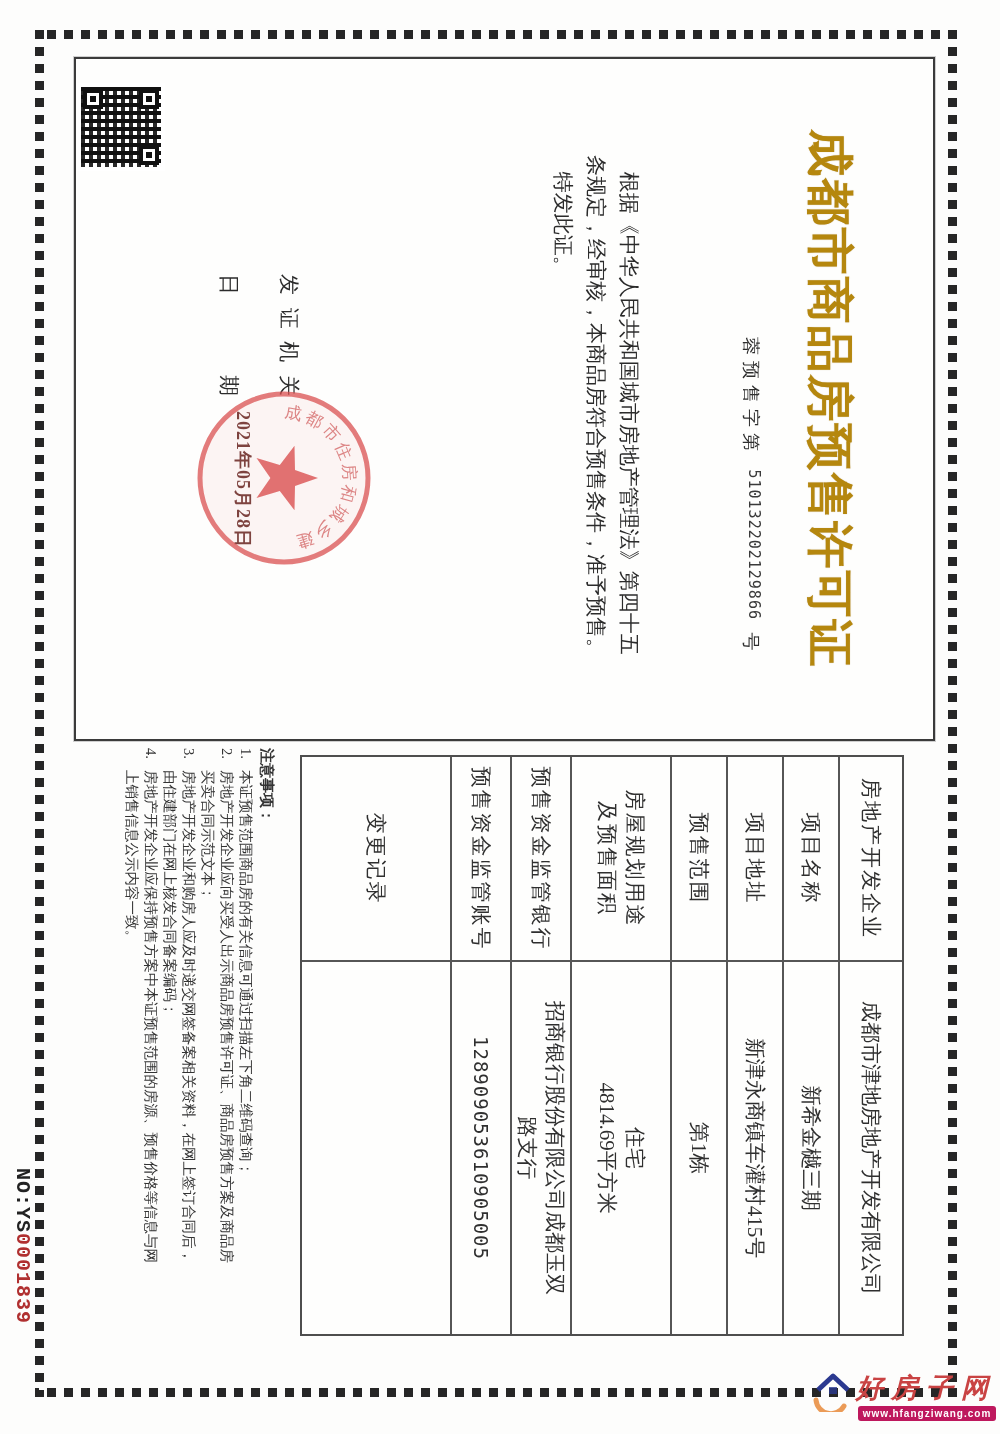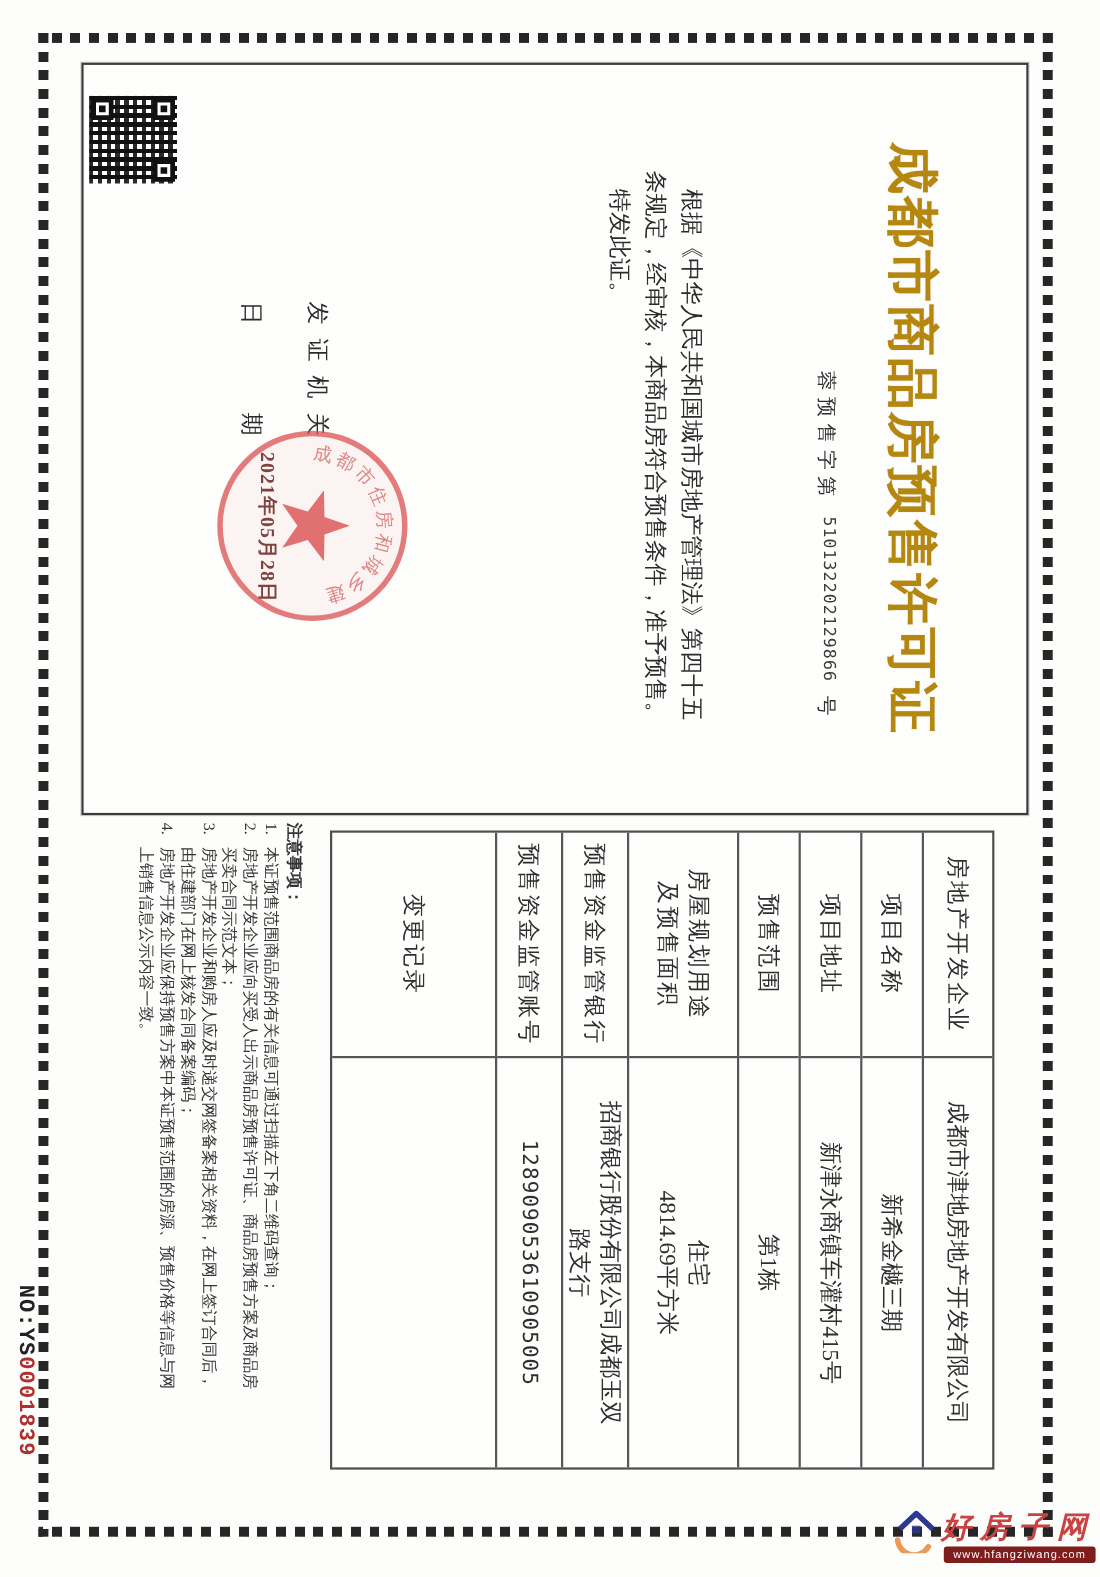--- a/index.html
+++ b/index.html
@@ -71,23 +71,23 @@
   
   .serial{position:absolute;left:1168px;top:966px;font-family:"Liberation Mono","DejaVu Sans Mono",monospace;
         font-size:20px;font-weight:bold;letter-spacing:1px;white-space:nowrap;}
   .serial .sp{color:#222;} .serial .sn{color:#b03030;}
 
   
   .watermark{position:absolute;left:812px;top:1368px;width:186px;height:60px;}
   .wm-house{position:absolute;left:0;top:2px;width:42px;height:42px;}
   .wm-name{position:absolute;left:44px;top:2px;font-size:27px;font-style:italic;font-weight:bold;
         color:#c94343;letter-spacing:8px;white-space:nowrap;font-family:"Liberation Serif",serif;}
-  .wm-url{position:absolute;left:46px;top:38px;width:138px;height:15px;background:#7f1d1d;
+  .wm-url{position:absolute;left:46px;top:38px;width:138px;height:15px;background:#be185d;
         border-radius:3px;color:#fff;font-family:"Liberation Sans","DejaVu Sans",sans-serif;
-        font-size:10px;font-weight:normal;letter-spacing:1px;text-align:center;line-height:15px;}
+        font-size:10px;font-weight:bold;letter-spacing:1px;text-align:center;line-height:15px;}
 </style>
 </head>
 <body>
 
 <div class="stage">
   <div class="doc">
 
     <div class="bead bead-h bead-top"></div>
     <div class="bead bead-h bead-bottom"></div>
     <div class="bead bead-v bead-left"></div>

